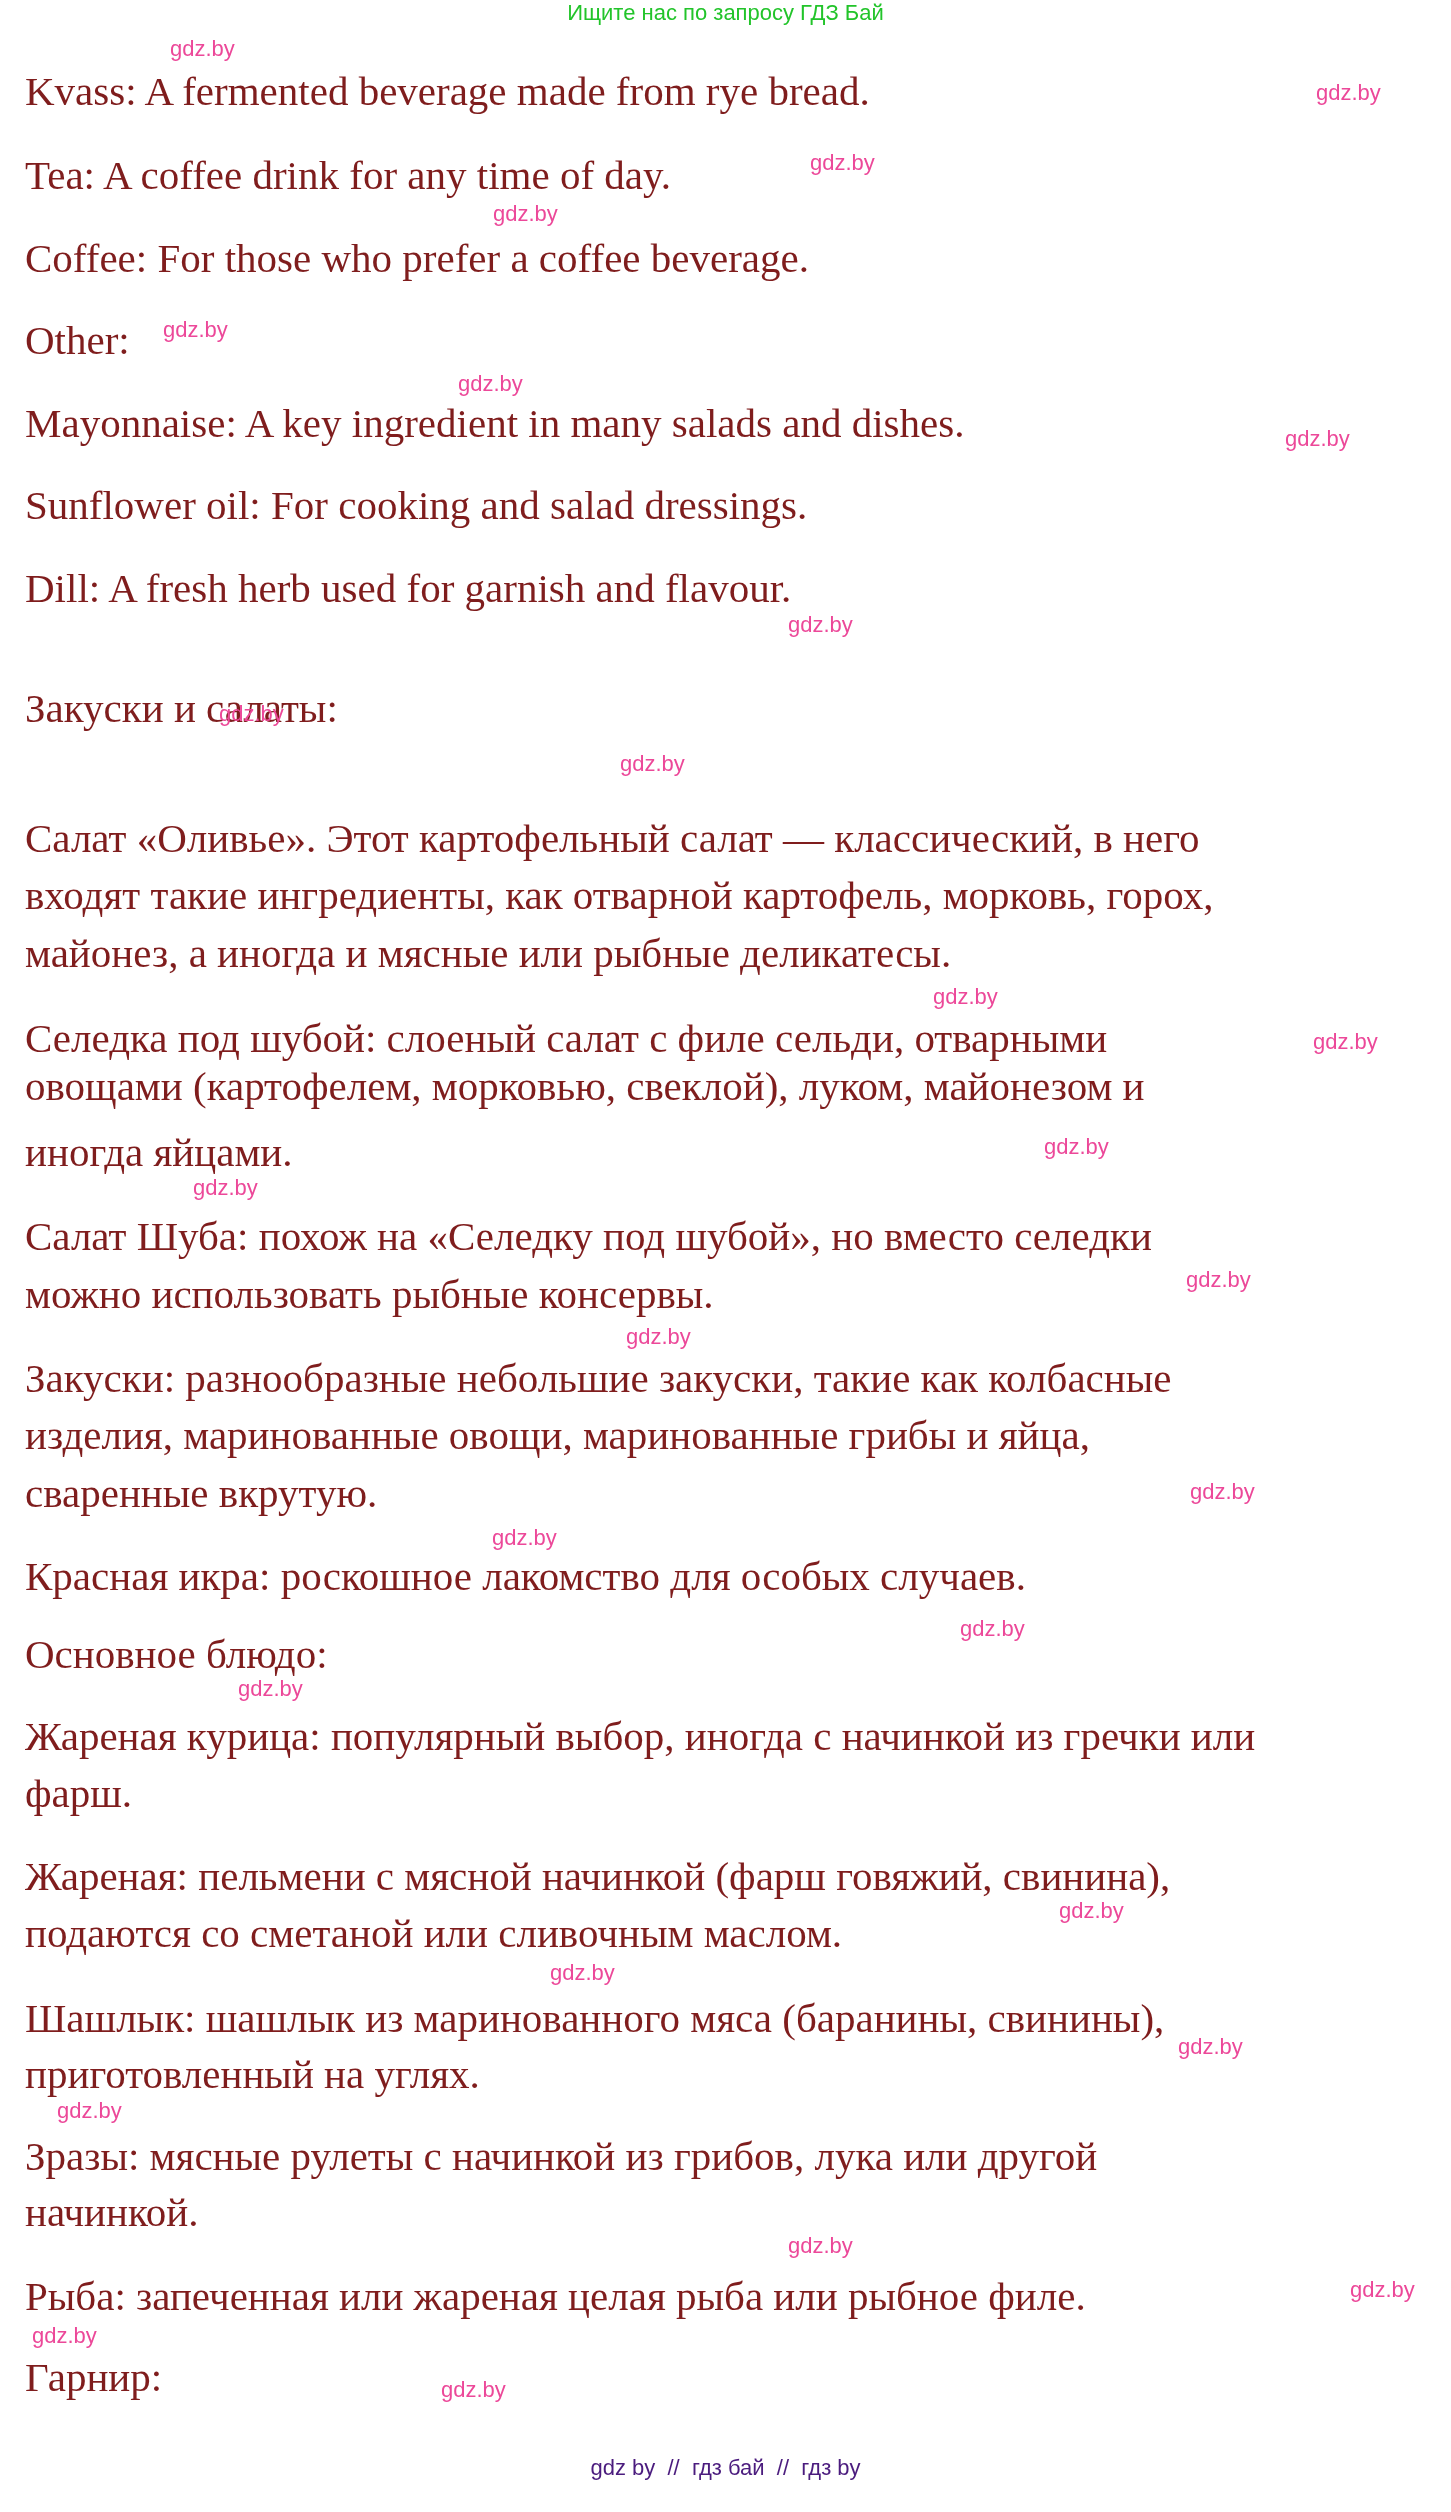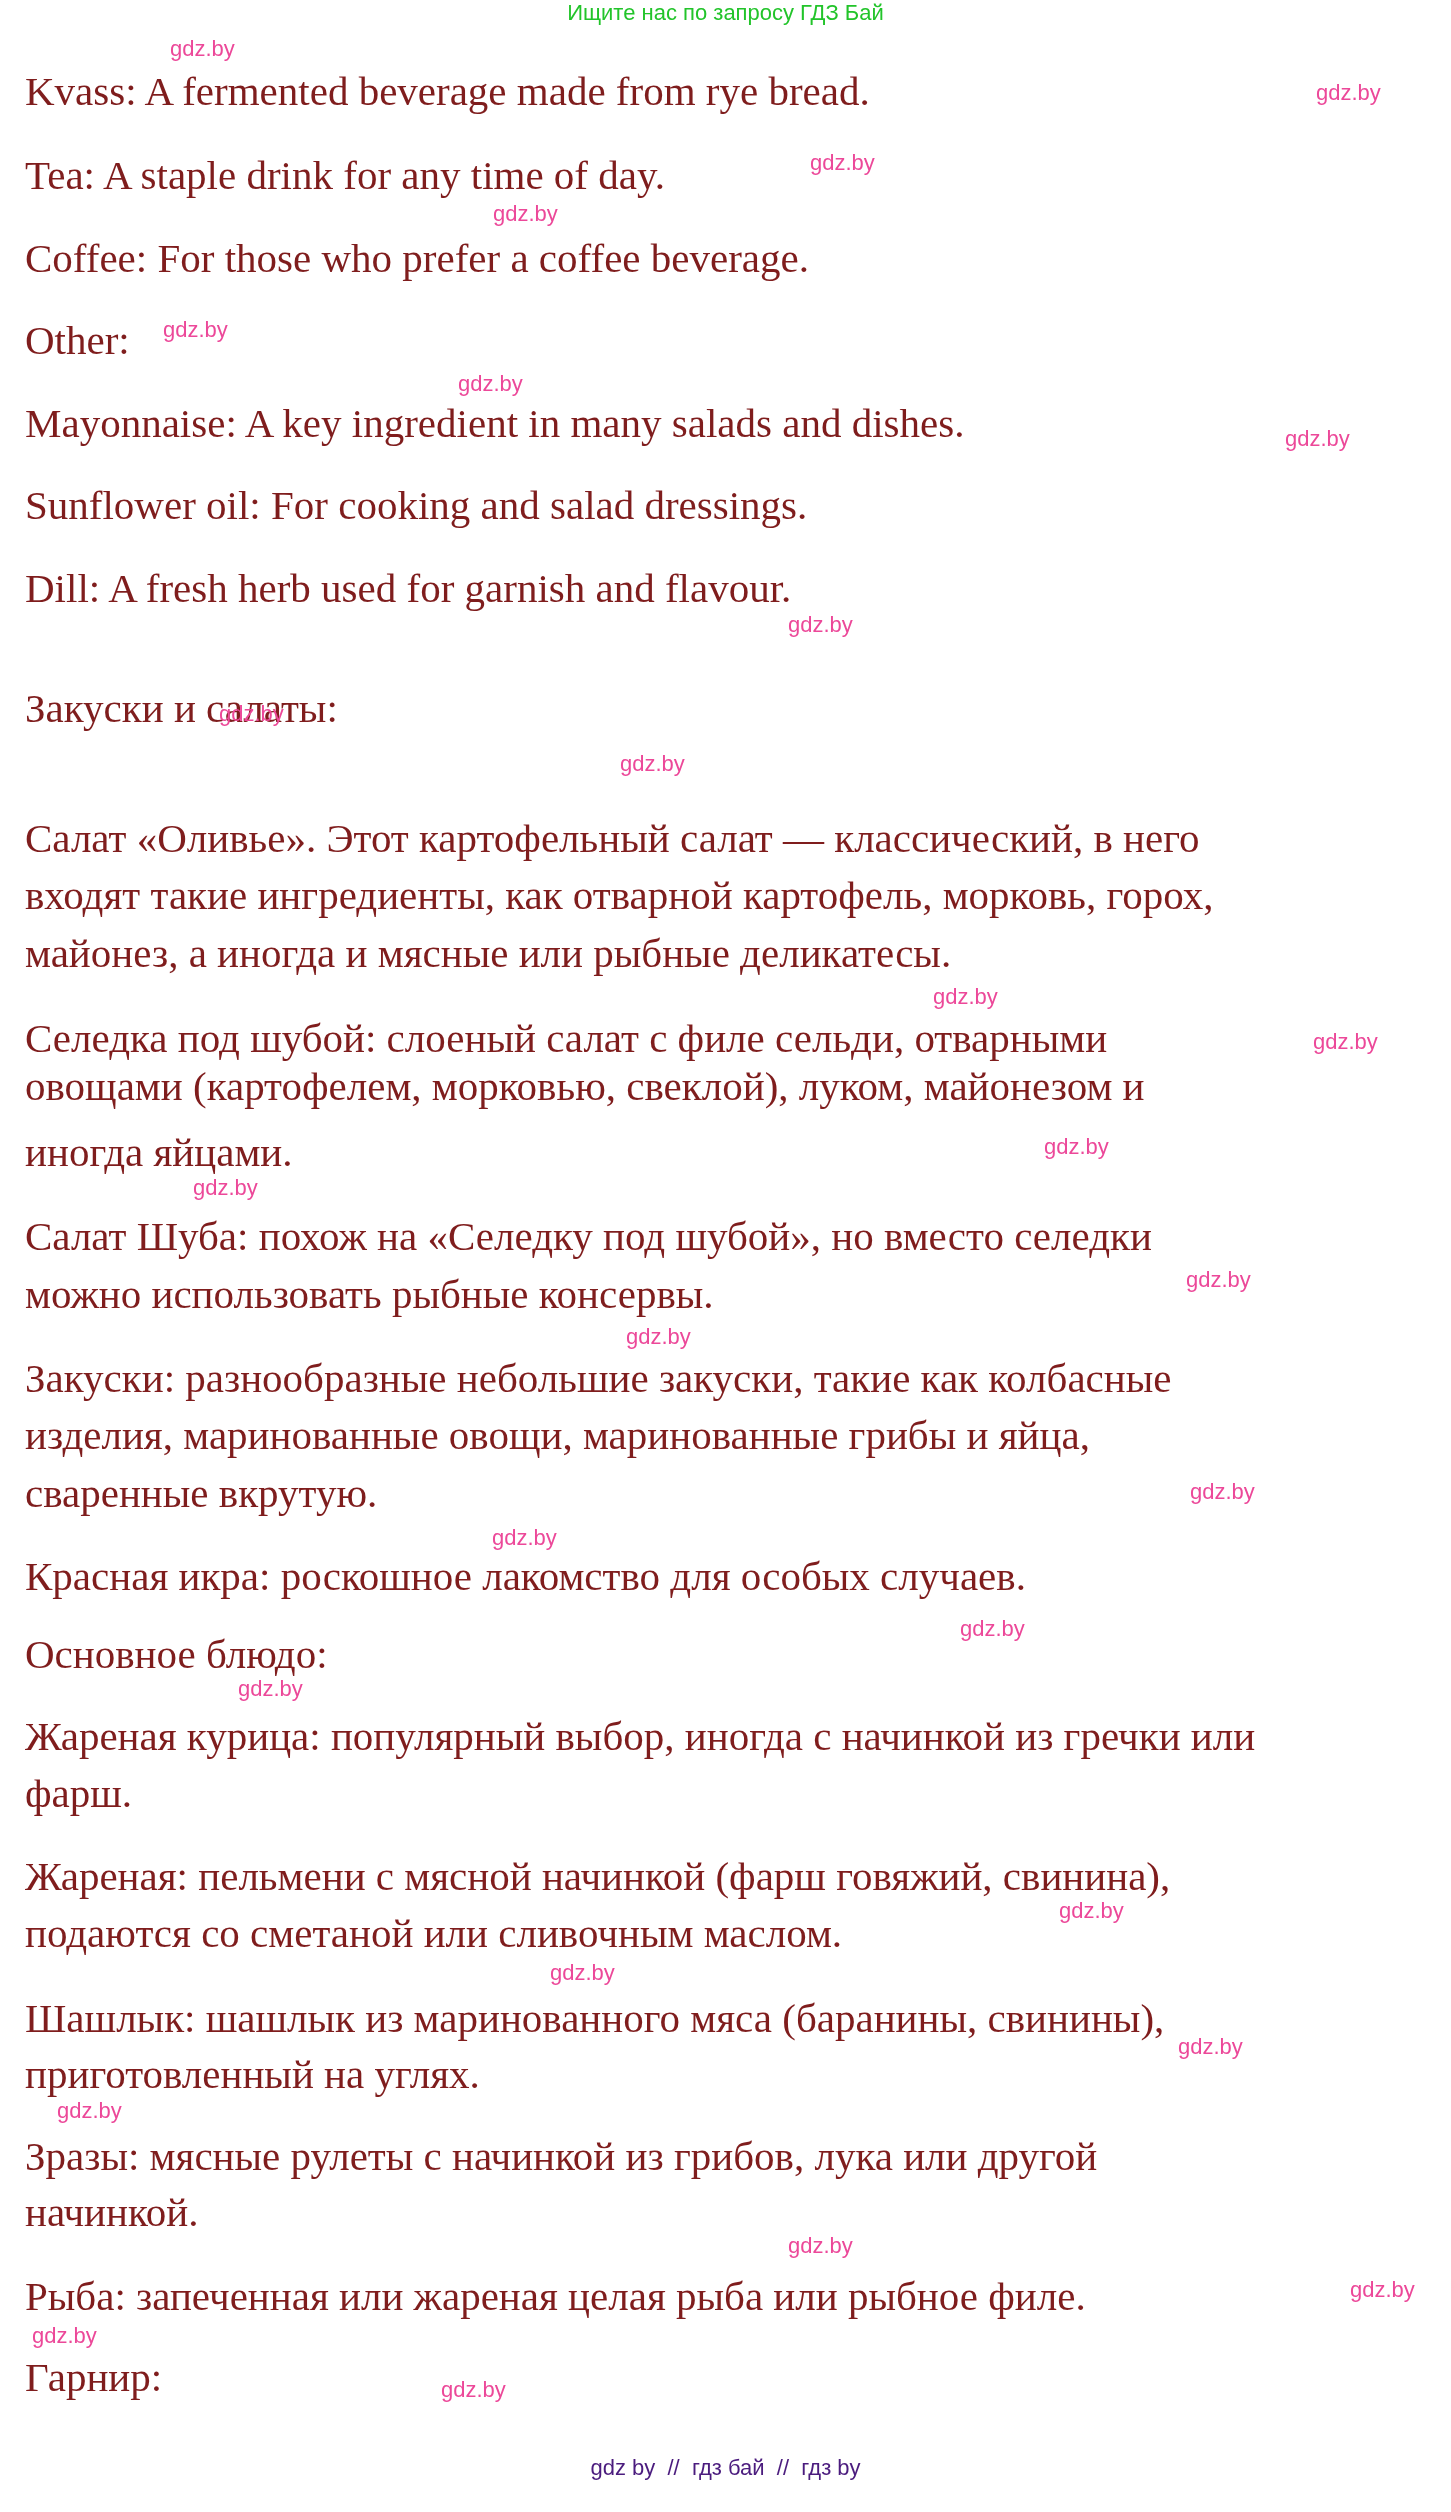--- a/index.html
+++ b/index.html
@@ -25,21 +25,21 @@
     font-family: "Liberation Sans", "DejaVu Sans", sans-serif;
     font-size: 22px; line-height: 22px; color: #ec4899; white-space: nowrap;
   }
 </style>
 </head>
 <body>
 
 <div class="header">Ищите нас по запросу ГДЗ Бай</div>
 
 <p class="line" style="top:71px">Kvass: A fermented beverage made from rye bread.</p>
-<p class="line" style="top:155px">Tea: A staple drink for any time of day.</p>
+<p class="line" style="top:155px">Tea: A coffee drink for any time of day.</p>
 <p class="line" style="top:238px">Coffee: For those who prefer a coffee beverage.</p>
 
 <p class="line" style="top:320px">Other:</p>
 <p class="line" style="top:403px">Mayonnaise: A key ingredient in many salads and dishes.</p>
 <p class="line" style="top:485px">Sunflower oil: For cooking and salad dressings.</p>
 <p class="line" style="top:568px">Dill: A fresh herb used for garnish and flavour.</p>
 
 <p class="line" style="top:688px">Закуски и салаты:</p>
 <p class="line" style="top:818px">Салат «Оливье». Этот картофельный салат — классический, в него</p>
 <p class="line" style="top:875px">входят такие ингредиенты, как отварной картофель, морковь, горох,</p>

